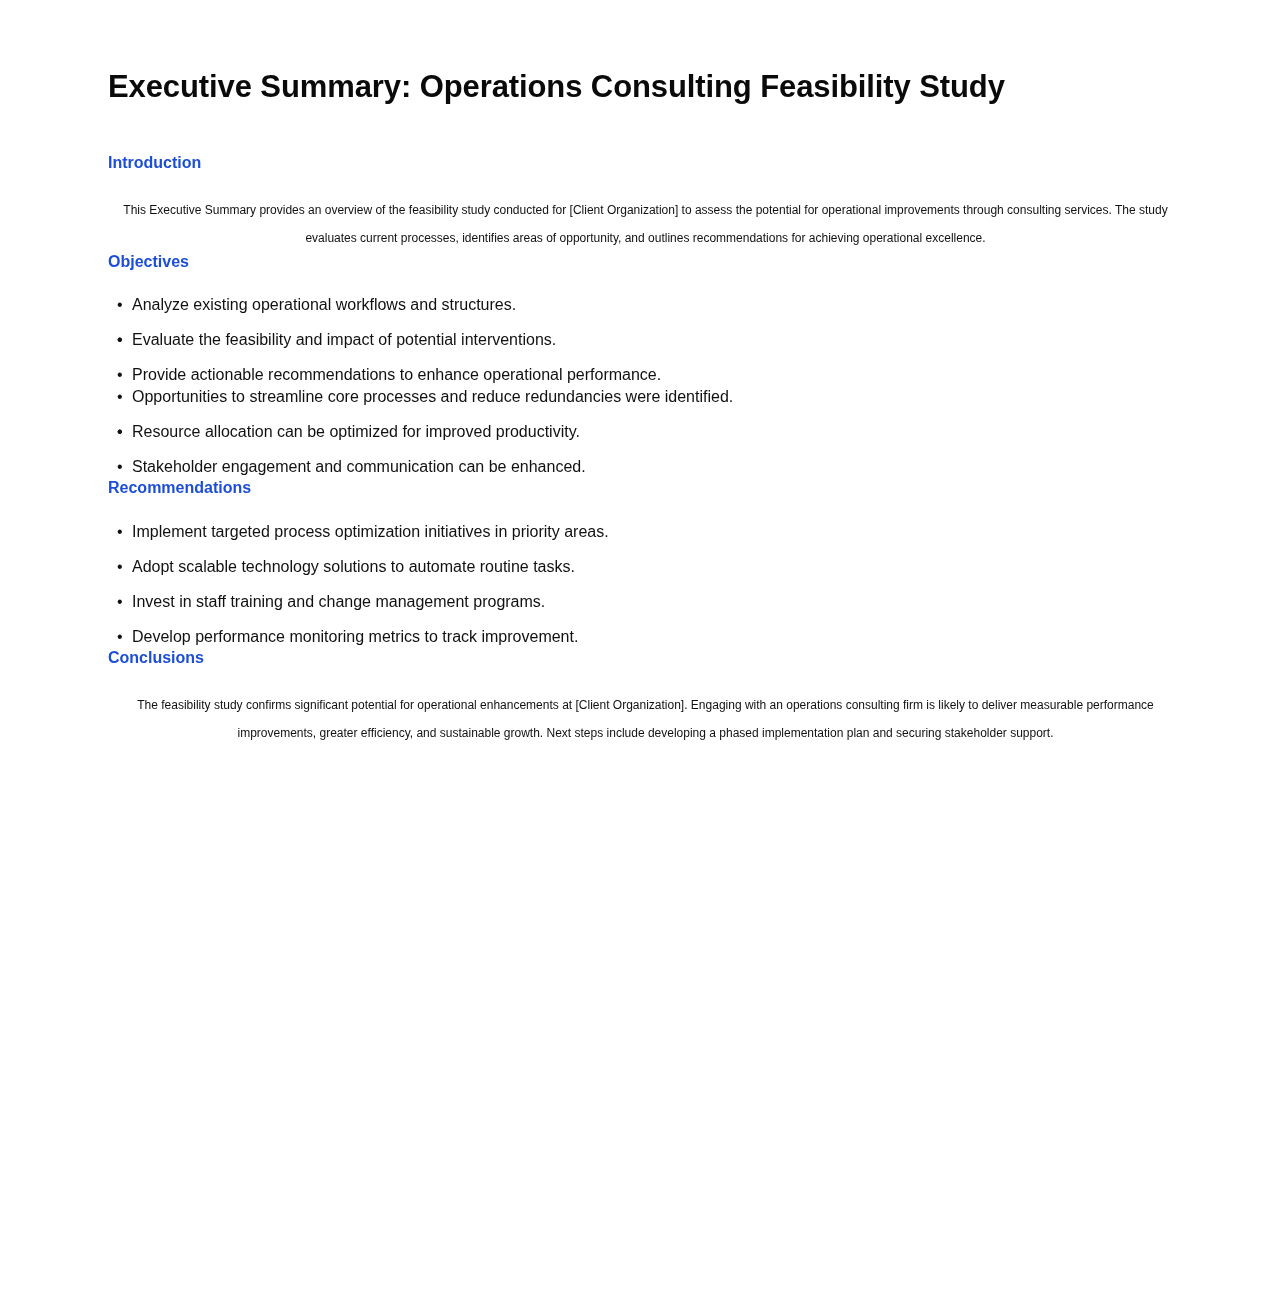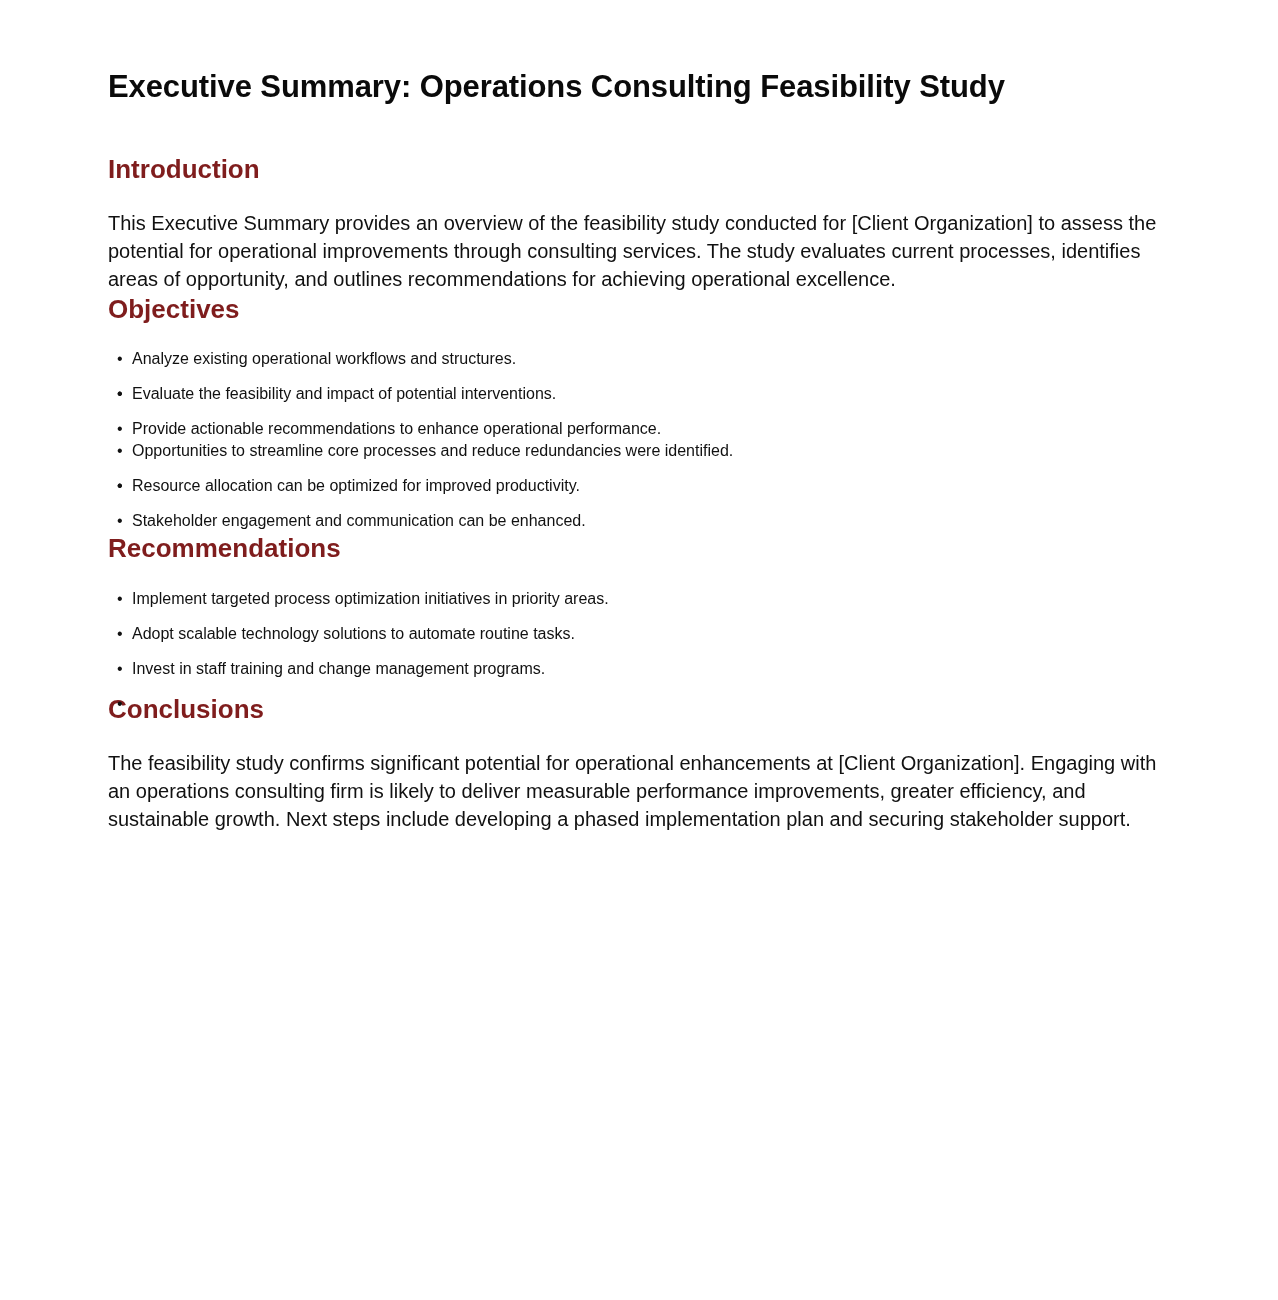--- a/index.html
+++ b/index.html
@@ -35,44 +35,44 @@
     letter-spacing: -0.1px;
     color: #0a0a0a;
     margin: 0 0 46px 0;
     padding: 0;
   }
   .section {
     margin: 0;
     padding: 0;
   }
   .section-heading {
-    font-size: 26px;
+    font-size: 16px;
     font-weight: bold;
     line-height: 1.3;
-    color: #7f1d1d;
+    color: #1d4ed8;
     margin: 0 0 22px 0;
     padding: 0;
   }
   .section + .section {
     margin-top: 0;
   }
   .sec-introduction { margin-top: 0; }
   .sec-objectives { margin-top: 36px; }
   .sec-key-findings { margin-top: 35px; }
   .sec-recommendations { margin-top: 35px; }
   .sec-conclusions { margin-top: 33px; }
 
   .body-paragraph {
-    font-size: 20px;
+    font-size: 12px;
     line-height: 28px;
     color: #111111;
     margin: 0;
     padding: 0;
     max-width: 1076px;
-    text-align: left;
+    text-align: center;
   }
   .bullet-list {
     list-style: none;
     margin: 0;
     padding: 0;
   }
   .bullet-item {
     position: relative;
     font-size: 16px;
     line-height: 22px;
@@ -159,20 +159,21 @@
         <li class="bullet-item">
           <span class="bullet-marker">•</span>
           <span class="bullet-text">Adopt scalable technology solutions to automate routine tasks.</span>
         </li>
         <li class="bullet-item">
           <span class="bullet-marker">•</span>
           <span class="bullet-text">Invest in staff training and change management programs.</span>
         </li>
         <li class="bullet-item">
           <span class="bullet-marker">•</span>
+          <span class="bullet-text">Develop performance monitoring metrics to track improvement.</span>
         </li>
       </ul>
     </section>
 
     <section class="section sec-conclusions">
       <h2 class="section-heading">Conclusions</h2>
       <p class="body-paragraph">The feasibility study confirms significant potential for operational enhancements at [Client Organization]. Engaging with an operations consulting firm is likely to deliver measurable performance improvements, greater efficiency, and sustainable growth. Next steps include developing a phased implementation plan and securing stakeholder support.</p>
     </section>
 
   </div>

